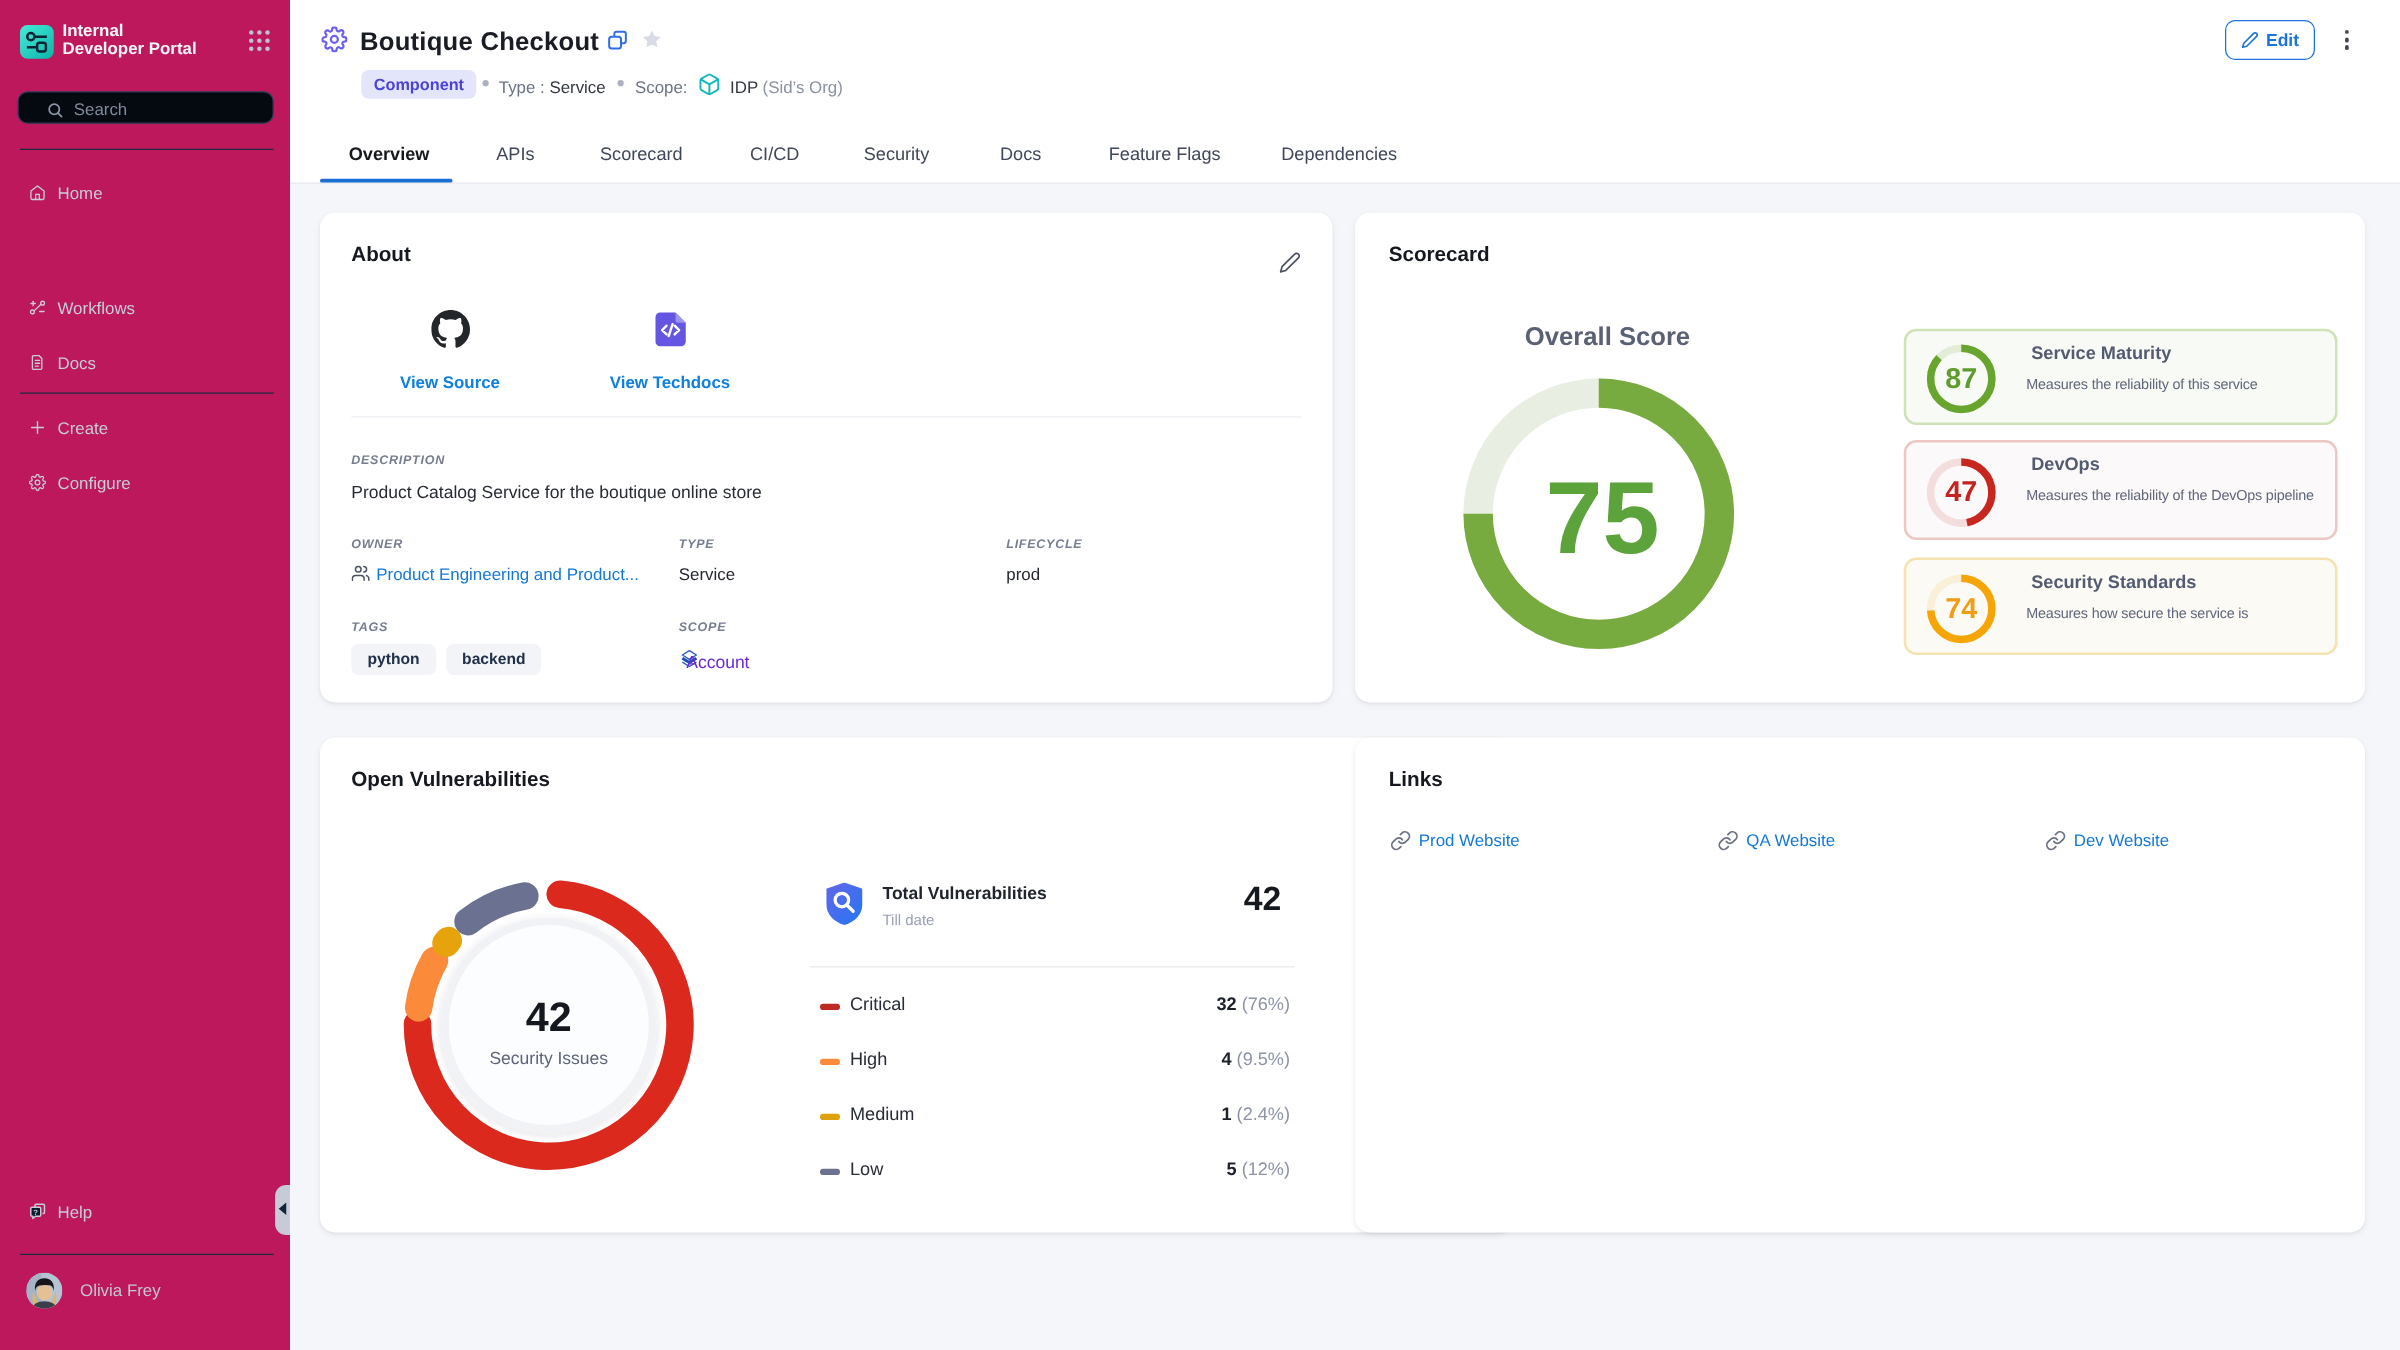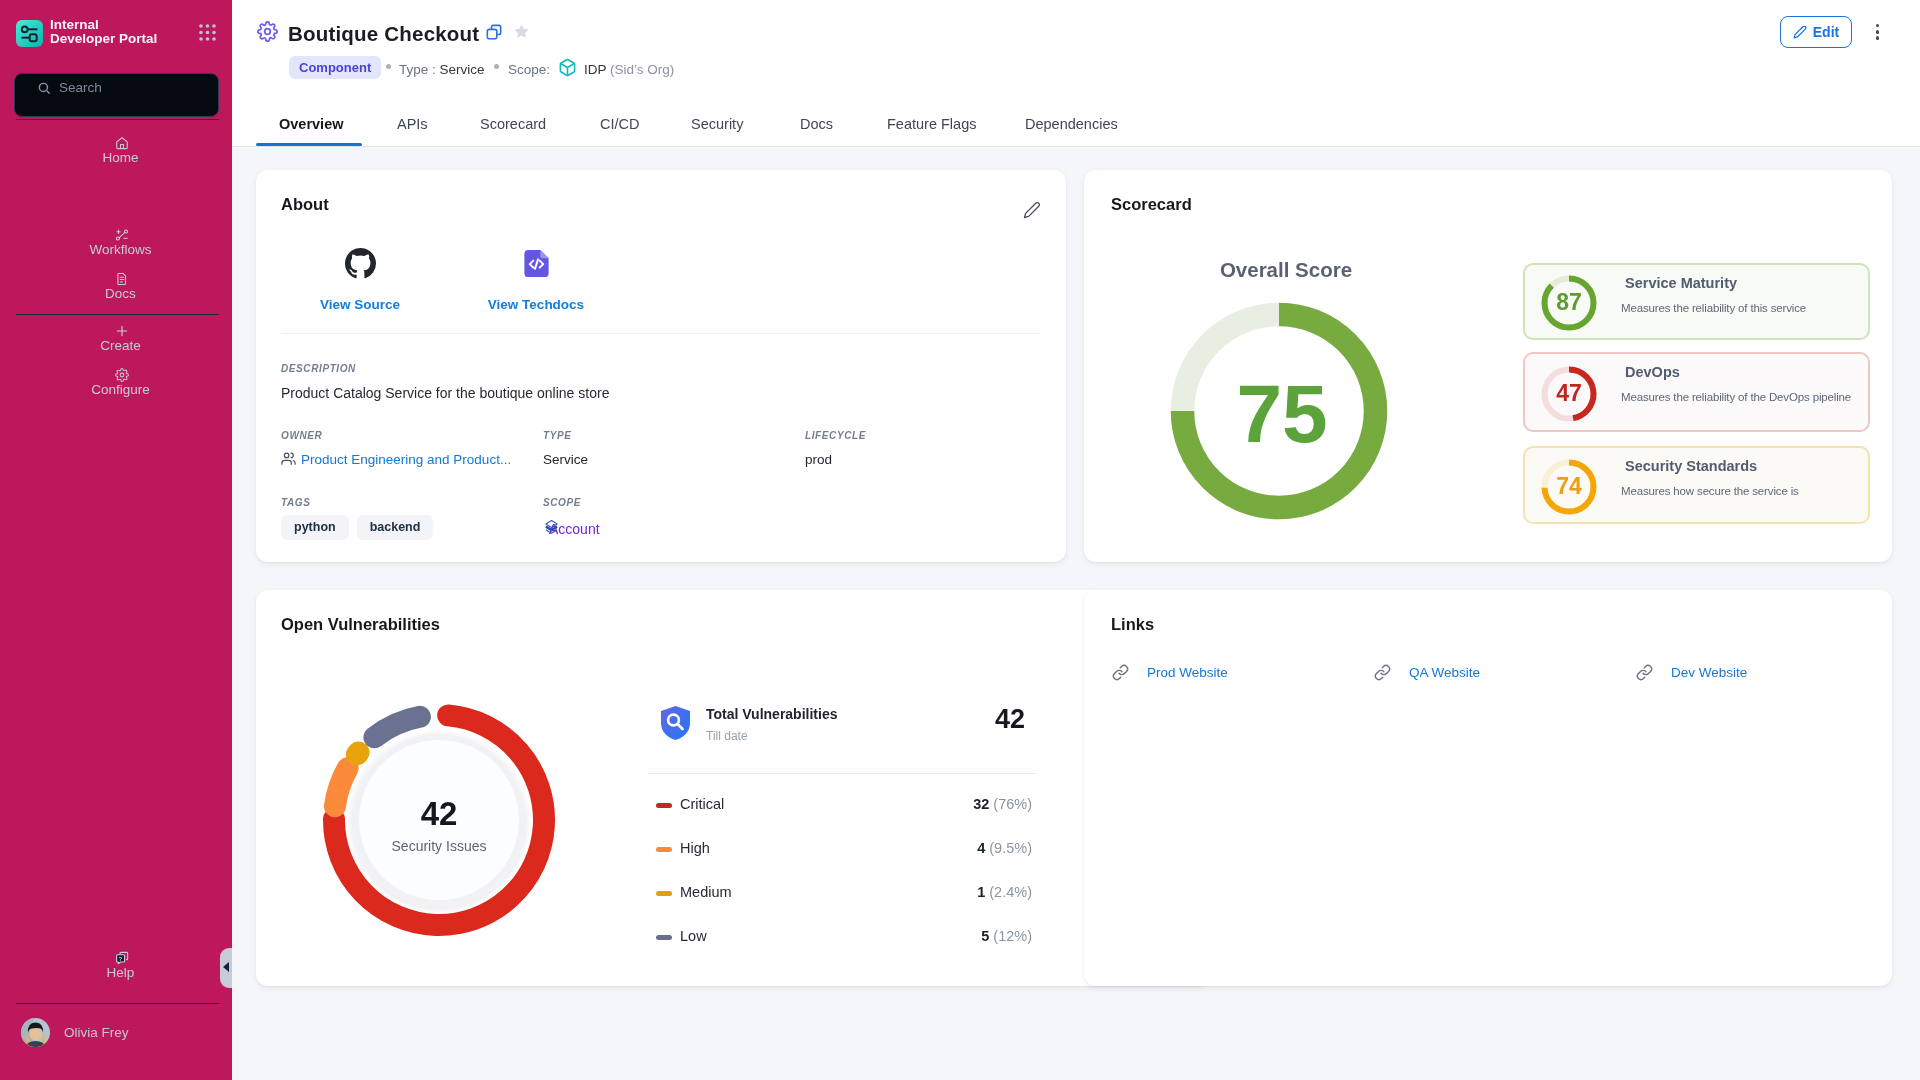--- a/index.html
+++ b/index.html
@@ -6,25 +6,25 @@
 html,body { width:1920px; height:1080px; font-family:"Liberation Sans", sans-serif; overflow:hidden; }
 body { display:flex; background:#f5f6fa; }
 .abs { position:absolute; }
 
 
 #sidebar { position:relative; width:232px; height:1080px; background:#be185d; flex:none; }
 #logo { position:absolute; left:16px; top:20px; width:27px; height:27px; border-radius:6px;
   background:linear-gradient(135deg,#47ecd6 0%,#0cb3ac 100%); }
 #brand { position:absolute; left:50px; top:18px; font-size:13.5px; font-weight:bold; color:#f3f5f9; line-height:13.8px; }
 #gridicon { position:absolute; left:198px; top:23px; }
-#searchbox { position:absolute; left:14px; top:73px; width:205px; height:44px; background:#050a11;
+#searchbox { position:absolute; left:14px; top:73px; width:205px; height:26px; background:#050a11;
   border:1px solid #2c3b55; border-radius:8px; }
 #searchbox span { position:absolute; left:44px; top:0; line-height:28px; font-size:13.5px; color:#7f8a9c; }
 .sdiv { position:absolute; left:16px; right:13px; height:1px; background:#1c2a40; }
-.nav { position:absolute; left:12px; width:208px; height:36px; border-radius:8px; display:flex; align-items:center;flex-direction:column; }
+.nav { position:absolute; left:12px; width:208px; height:36px; border-radius:8px; display:flex; align-items:center; }
 .nav .ic { width:14px; height:14px; margin-left:11px; flex:none; }
 .nav .lb { margin-left:9px; font-size:13.5px; color:#c6cdd9; }
 .nav.active { background:#0d3a63; height:40px; }
 .nav.active .lb { color:#38a2f4; font-weight:bold; }
 #handle { position:absolute; left:220px; top:948px; width:12px; height:40px; background:#c7cbd8; border-radius:9px 0 0 9px; }
 #handle:after { content:""; position:absolute; left:3px; top:14px; width:0; height:0;
   border-top:5.5px solid transparent; border-bottom:5.5px solid transparent; border-right:6.5px solid #13233a; }
 #avatar { position:absolute; left:21px; top:1018px; width:29px; height:29px; border-radius:50%; overflow:hidden; }
 #uname { position:absolute; left:64px; top:1025px; font-size:13.5px; color:#c2c8d4; }
 
@@ -68,21 +68,21 @@
 
 #vuln { left:24px; top:590px; width:953px; height:396px; }
 .legrow { position:absolute; left:400px; width:376px; height:20px; }
 .legrow .dash { position:absolute; left:0; top:7px; width:16px; height:5px; border-radius:3px; }
 .legrow .lab { position:absolute; left:24px; top:0; font-size:14.5px; color:#272b35; }
 .legrow .val { position:absolute; right:0; top:0; font-size:14.5px; color:#8c93a6; }
 .legrow .val b { color:#1d212b; }
 
 
 #links { left:852px; top:590px; width:808px; height:396px; }
-.linkitem { position:absolute; top:74px; display:flex; align-items:center; gap:18px; font-size:13.5px; }
+.linkitem { position:absolute; top:74px; display:flex; align-items:center; gap:6px; font-size:13.5px; }
 </style>
 </head>
 <body>
 
 <div id="sidebar">
   <div id="logo">
     <svg width="27" height="27" viewBox="0 0 27 27" fill="none" stroke="#0c2433" stroke-width="2">
       <circle cx="8.7" cy="9.3" r="2.9"></circle>
       <path d="M11.6 9.3 H21.5"></path>
       <path d="M5.5 17.7 H13.5"></path>

